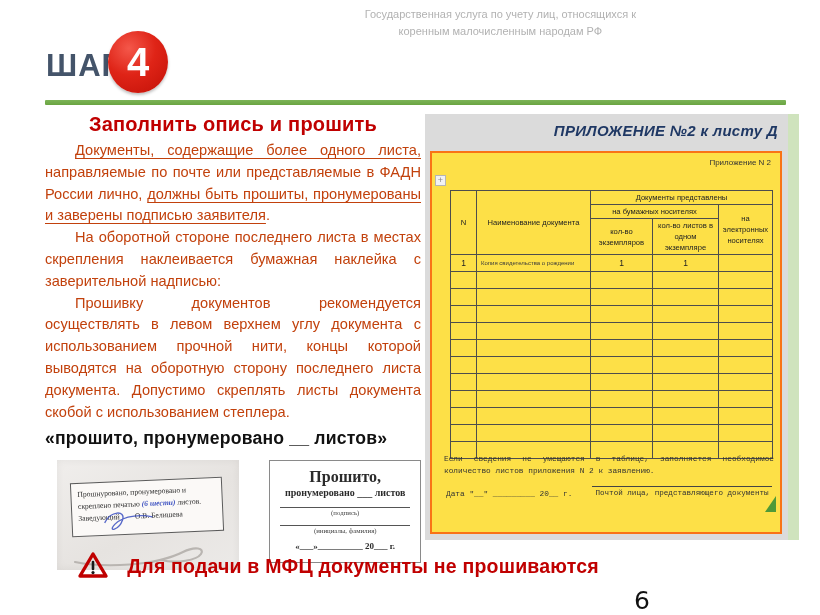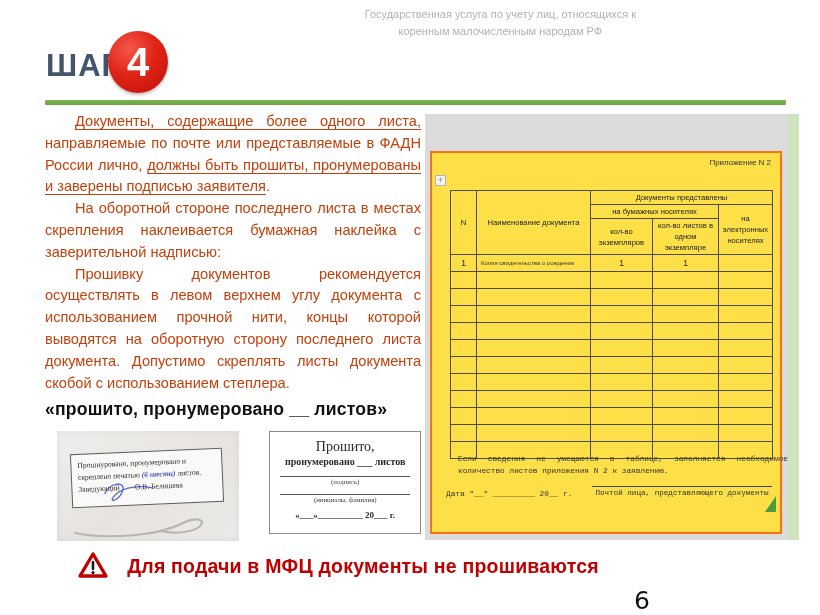--- a/index.html
+++ b/index.html
@@ -42,21 +42,21 @@
                  background:#fbf9f7; border:1px solid #5a5a5a; transform:rotate(-2.5deg);
                  padding:5px 4px 2px 6px; font-family:"Liberation Serif", serif;
                  font-size:7.6px; line-height:1.55; color:#2e2e2e; }
   .hand { color:#3a4fc0; font-style:italic; font-weight:bold; }
   .sig-scribble { position:absolute; left:28px; top:26px; }
   .thread { position:absolute; left:8px; bottom:2px; }
 
   .formbox { width:152px; height:103px; border:1.5px solid #8a8a8a; background:#fff;
              padding:7px 8px 4px 8px; text-align:center;
              font-family:"Liberation Serif", serif; color:#2b2b2b; }
-  .formbox .l1 { font-size:14px; font-weight:normal; }
+  .formbox .l1 { font-size:16px; font-weight:bold; }
   .formbox .l2 { font-size:10px; font-weight:bold; margin-top:1px; }
   .formbox .fl { border-top:1px solid #555; margin:9px 2px 1px 2px; }
   .formbox .cap { font-size:6.8px; color:#444; }
   .formbox .date { font-size:9px; margin-top:7px; font-weight:bold; }
 
   
   .panel { position:absolute; left:425px; top:114px; width:363px; height:426px;
            background:#dbdbdb; }
   .green-bar { position:absolute; left:788px; top:114px; width:11px; height:426px;
                background:#cfe3bd; }
@@ -71,21 +71,21 @@
   .apx { position:absolute; left:18px; top:37px; width:322px; border-collapse:collapse;
          table-layout:fixed; }
   .apx th, .apx td { border:1px solid #4d4d4d; padding:1px 2px; color:#222;
                      font-weight:normal; }
   .apx th { font-size:7.6px; line-height:1.45; text-align:center; vertical-align:middle; }
   .apx td { height:17px; font-size:8.5px; text-align:center; vertical-align:middle; }
   .apx td.tiny { font-size:6px; text-align:left; padding-left:4px; color:#3a3a3a; }
   .col-n { width:26px; } .col-name { width:114px; } .col-c { width:62px; }
   .col-s { width:66px; } .col-e { width:54px; }
   .mono { font-family:"Liberation Mono", monospace; }
-  .note { position:absolute; left:26px; top:300px; width:330px; font-size:7.8px;
+  .note { position:absolute; left:12px; top:300px; width:330px; font-size:7.8px;
           line-height:1.6; color:#333; text-align:justify; }
   .doc-date { position:absolute; left:14px; top:337px; font-size:7.8px; color:#333; }
   .sig { position:absolute; left:160px; top:333px; width:180px; text-align:center; }
   .sig-line { border-top:1px solid #444; margin-bottom:2px; }
   .sig-cap { font-size:7.6px; color:#333; }
   .green-corner { position:absolute; right:4px; bottom:20px; width:0; height:0;
                   border-left:11px solid transparent; border-bottom:16px solid #4f9a38; }
 
   
   .warning { position:absolute; left:12px; right:0; top:551px; display:flex;
@@ -105,20 +105,21 @@
   </div>
 
   <div class="step-word">ШАГ</div>
   <div class="step-circle">
     <span>4</span>
   </div>
 
   <div class="rule"></div>
 
   <div class="left-col">
+    <h2>Заполнить опись и прошить</h2>
 
     <p class="just"><span class="u">Документы, содержащие  более одного  листа,</span><span> направляемые по почте или представляемые в ФАДН России лично, </span><span class="u">должны быть прошиты, пронумерованы и заверены подписью заявителя</span><span>.</span></p>
 
     <p class="just">На оборотной стороне последнего листа в местах скрепления наклеивается бумажная наклейка с заверительной надписью:</p>
     <p class="just">Прошивку документов рекомендуется осуществлять в левом верхнем углу документа с использованием прочной нити, концы которой выводятся на оборотную сторону последнего листа документа. Допустимо скреплять листы документа скобой с использованием степлера.</p>
     <p class="quote">«прошито, пронумеровано __ листов»</p>
 
     <div class="figures">
 
       <div class="photo">
@@ -142,20 +143,21 @@
         <div class="cap">(подпись)</div>
         <div class="fl"></div>
         <div class="cap">(инициалы, фамилия)</div>
         <div class="date">«___»__________ 20___ г.</div>
       </div>
 
     </div>
   </div>
 
   <div class="panel">
+    <div class="panel-title">ПРИЛОЖЕНИЕ №2  к листу Д</div>
 
     <div class="doc">
       <div class="doc-corner">Приложение N 2</div>
       <div class="handle">+</div>
 
       <table class="apx">
         <colgroup>
           <col class="col-n">
             <col class="col-name">
             <col class="col-c">

